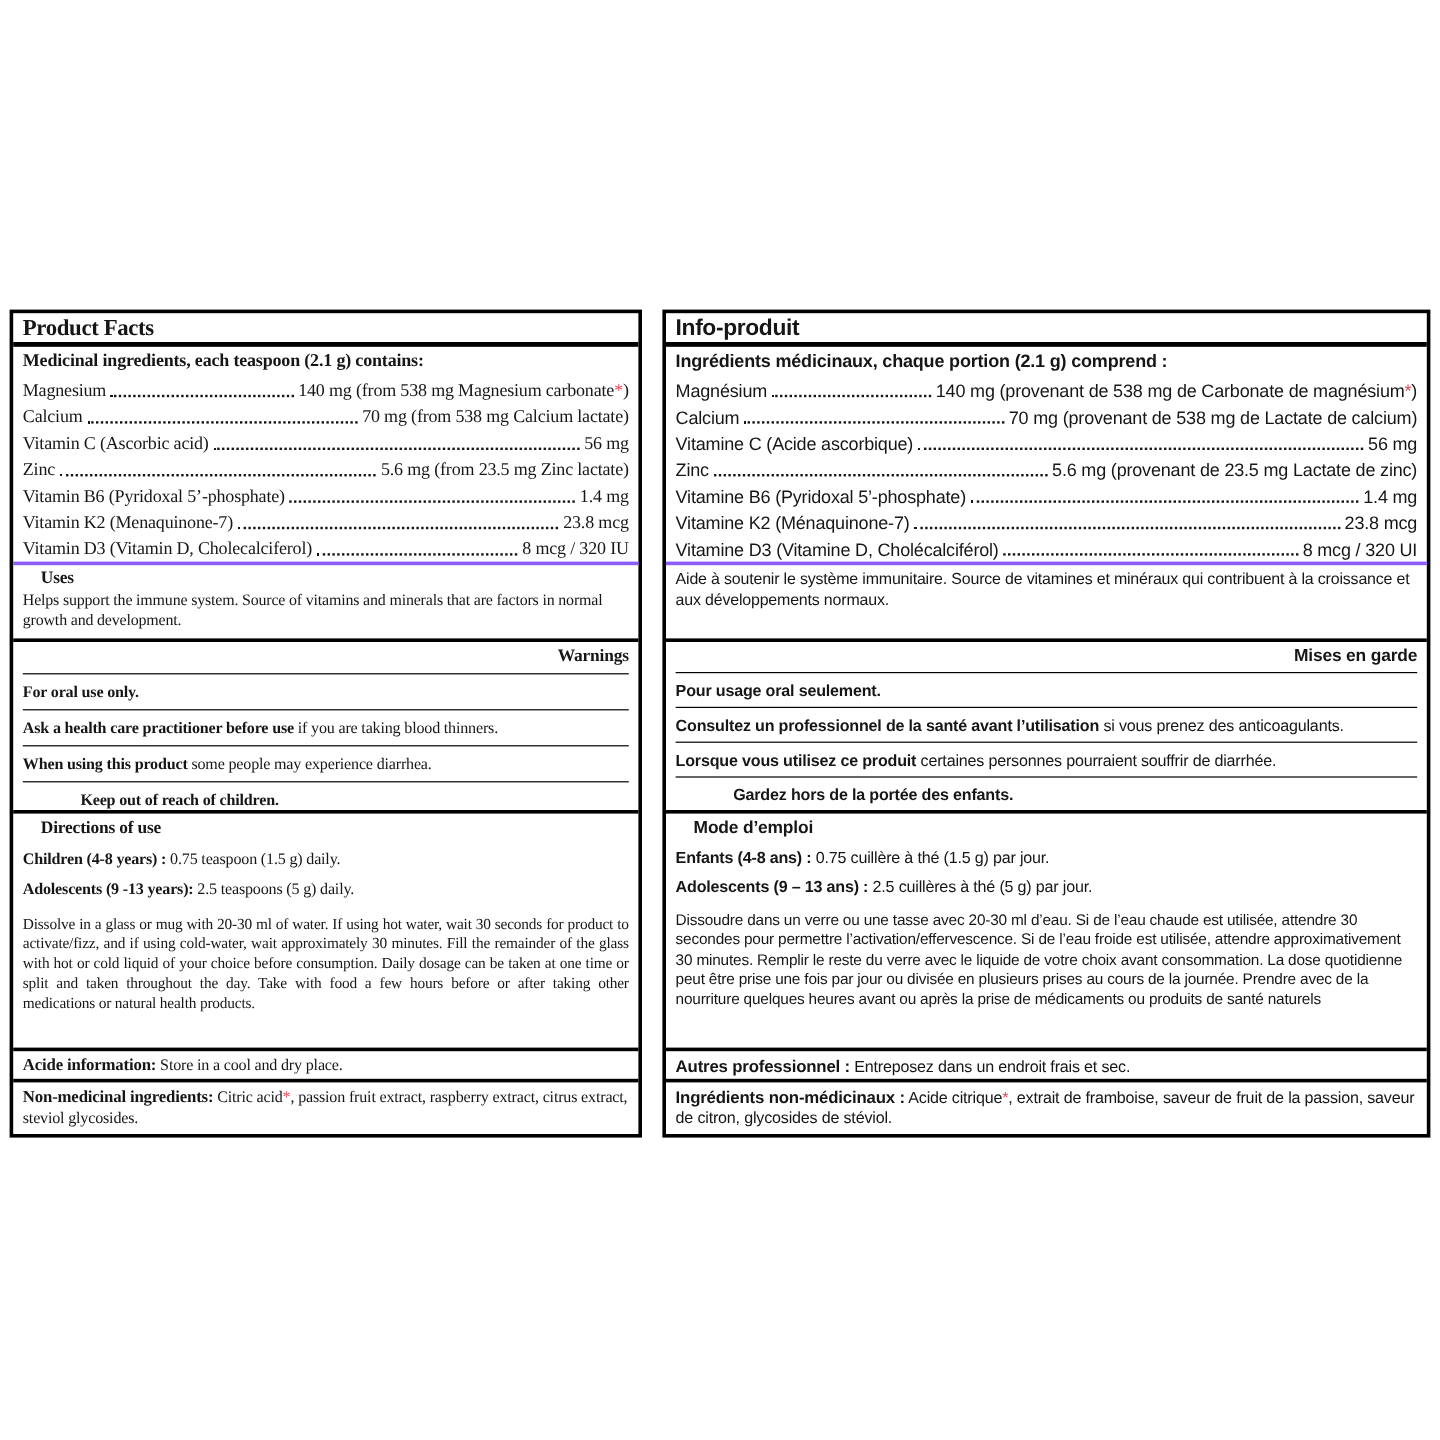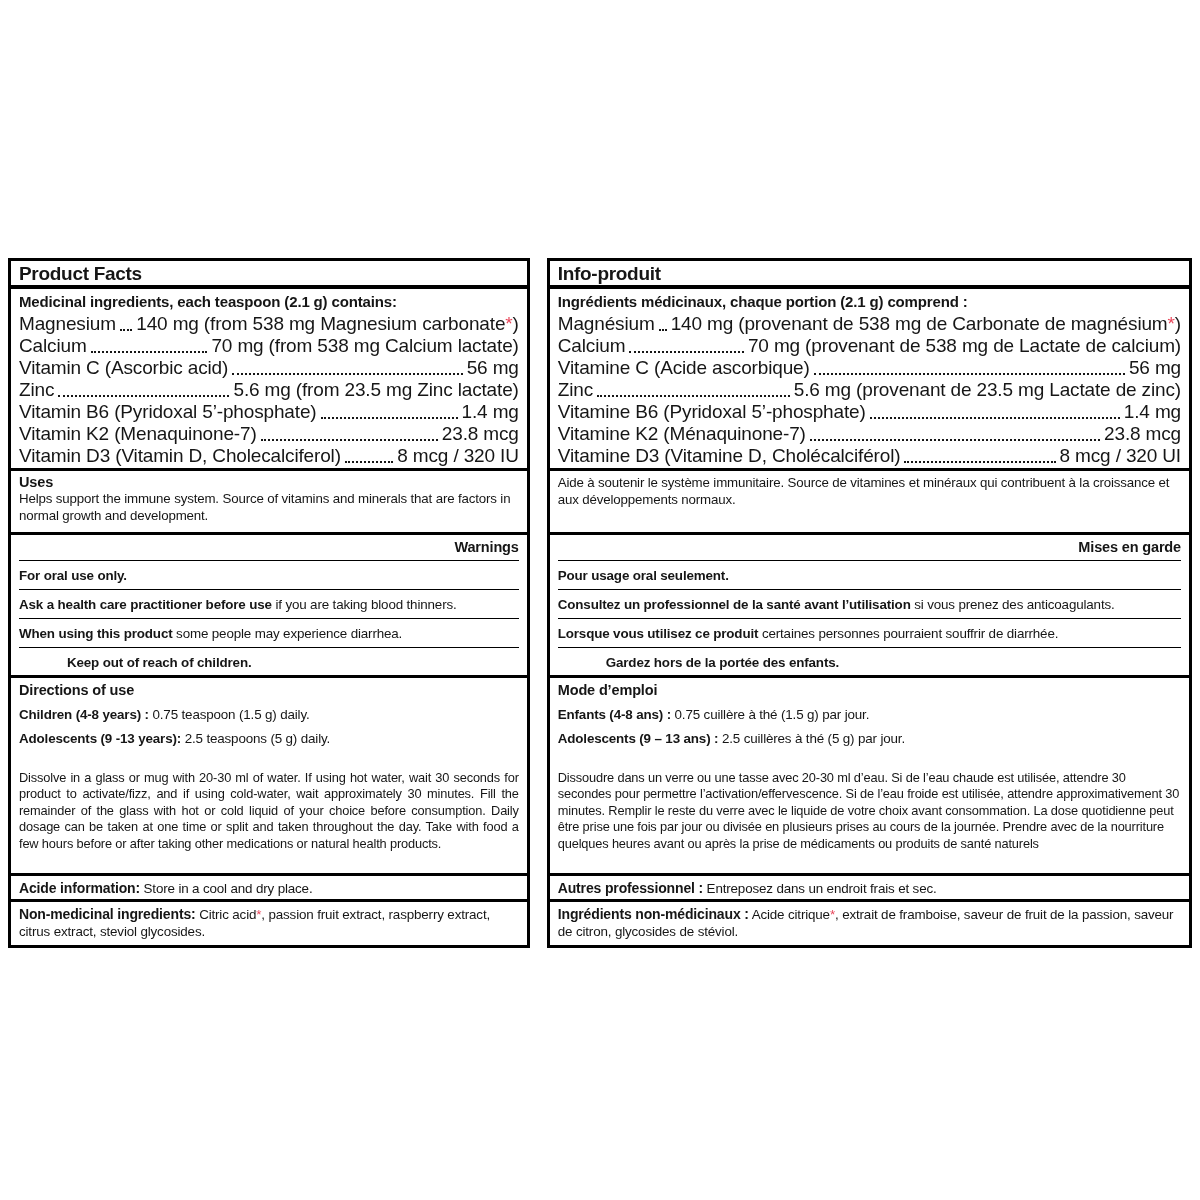--- a/index.html
+++ b/index.html
@@ -2,44 +2,44 @@
 <html><head>
 <meta charset="utf-8">
 <style>
   * { box-sizing: border-box; margin: 0; padding: 0; }
   html, body { width: 1200px; height: 1200px; background: #ffffff;
     font-family: "Liberation Sans", "DejaVu Sans", sans-serif;
     color: #161616; letter-spacing: -0.15px; }
   .sheet { position: absolute; top: 258px; left: 8px; width: 1184px; height: 690px;
     display: flex; gap: 17px; }
   .panel { border: 3px solid #000; background: #fff; display: flex; flex-direction: column; }
-  .panel-en { width: 527px; }
+  .panel-en { width: 527px; font-family: Liberation Serif, serif; }
   .panel-fr { flex: 1; }
   .sec { overflow: hidden; }
   .sec-header { height: 28px; border-bottom: 4px solid #000; padding: 2px 8px 0; }
   .sec-header h1 { font-size: 19px; font-weight: bold; letter-spacing: -0.3px; }
-  .sec-medicinal { height: 182px; border-bottom: 3px solid #000000; padding: 3px 8px 0; }
+  .sec-medicinal { height: 182px; border-bottom: 3px solid #8b5cf6; padding: 3px 8px 0; }
   .med-heading { font-size: 15px; font-weight: bold; margin: 1px 0 3px; }
-  .row { display: flex; align-items: flex-end; height: 22px; font-size: 19px; justify-content: space-between; }
+  .row { display: flex; align-items: flex-end; height: 22px; font-size: 15px; justify-content: space-between; }
   .row .nm { white-space: nowrap; }
   .row .dots { flex: 1 1 auto; min-width: 8px; border-bottom: 2px dotted #161616;
     margin: 0 4px 4px; }
   .row .val { white-space: nowrap; text-align: right; }
   .sec-uses { height: 64px; border-bottom: 3px solid #000; padding: 3px 8px 0; }
-  .sec-title { font-size: 14.5px; font-weight: bold; }
+  .sec-title { font-size: 14.5px; font-weight: bold; margin-left: 15px; }
   .uses-body { font-size: 13.3px; line-height: 1.26; margin-top: 1px; }
   .sec-warnings { height: 143px; border-bottom: 3px solid #000; padding: 4px 8px 0; }
   .warn-heading { font-size: 14.5px; font-weight: bold; padding-bottom: 5px;
     border-bottom: 1.5px solid #000; text-align: right; }
   .stmt { font-size: 13.4px; padding: 7px 0 6px; border-bottom: 1.5px solid #000; }
   .stmt:last-child { border-bottom: none; margin-left: 48px; }
   .stmt b { font-weight: bold; }
   .sec-directions { height: 198px; border-bottom: 3px solid #000; padding: 4px 8px 0; }
   .dose { font-size: 13.4px; margin-top: 9px; }
-  .dir-par { font-size: 12.8px; line-height: 1.28; margin-top: 24px; }
+  .dir-par { font-size: 12.8px; line-height: 1.28; margin-top: 13px; }
   .panel-en .dir-par { text-align: justify; }
   .sec-other { height: 26px; border-bottom: 3px solid #000; padding: 4px 8px 0;
     font-size: 13.4px; white-space: nowrap; }
   .sec-other b, .sec-nonmed b { font-size: 14px; font-weight: bold; }
   .sec-nonmed { flex: 1; padding: 4px 8px 4px; font-size: 13.4px; line-height: 1.25; }
   .red { color: #e8465a; }
 </style>
 </head>
 <body>
 

